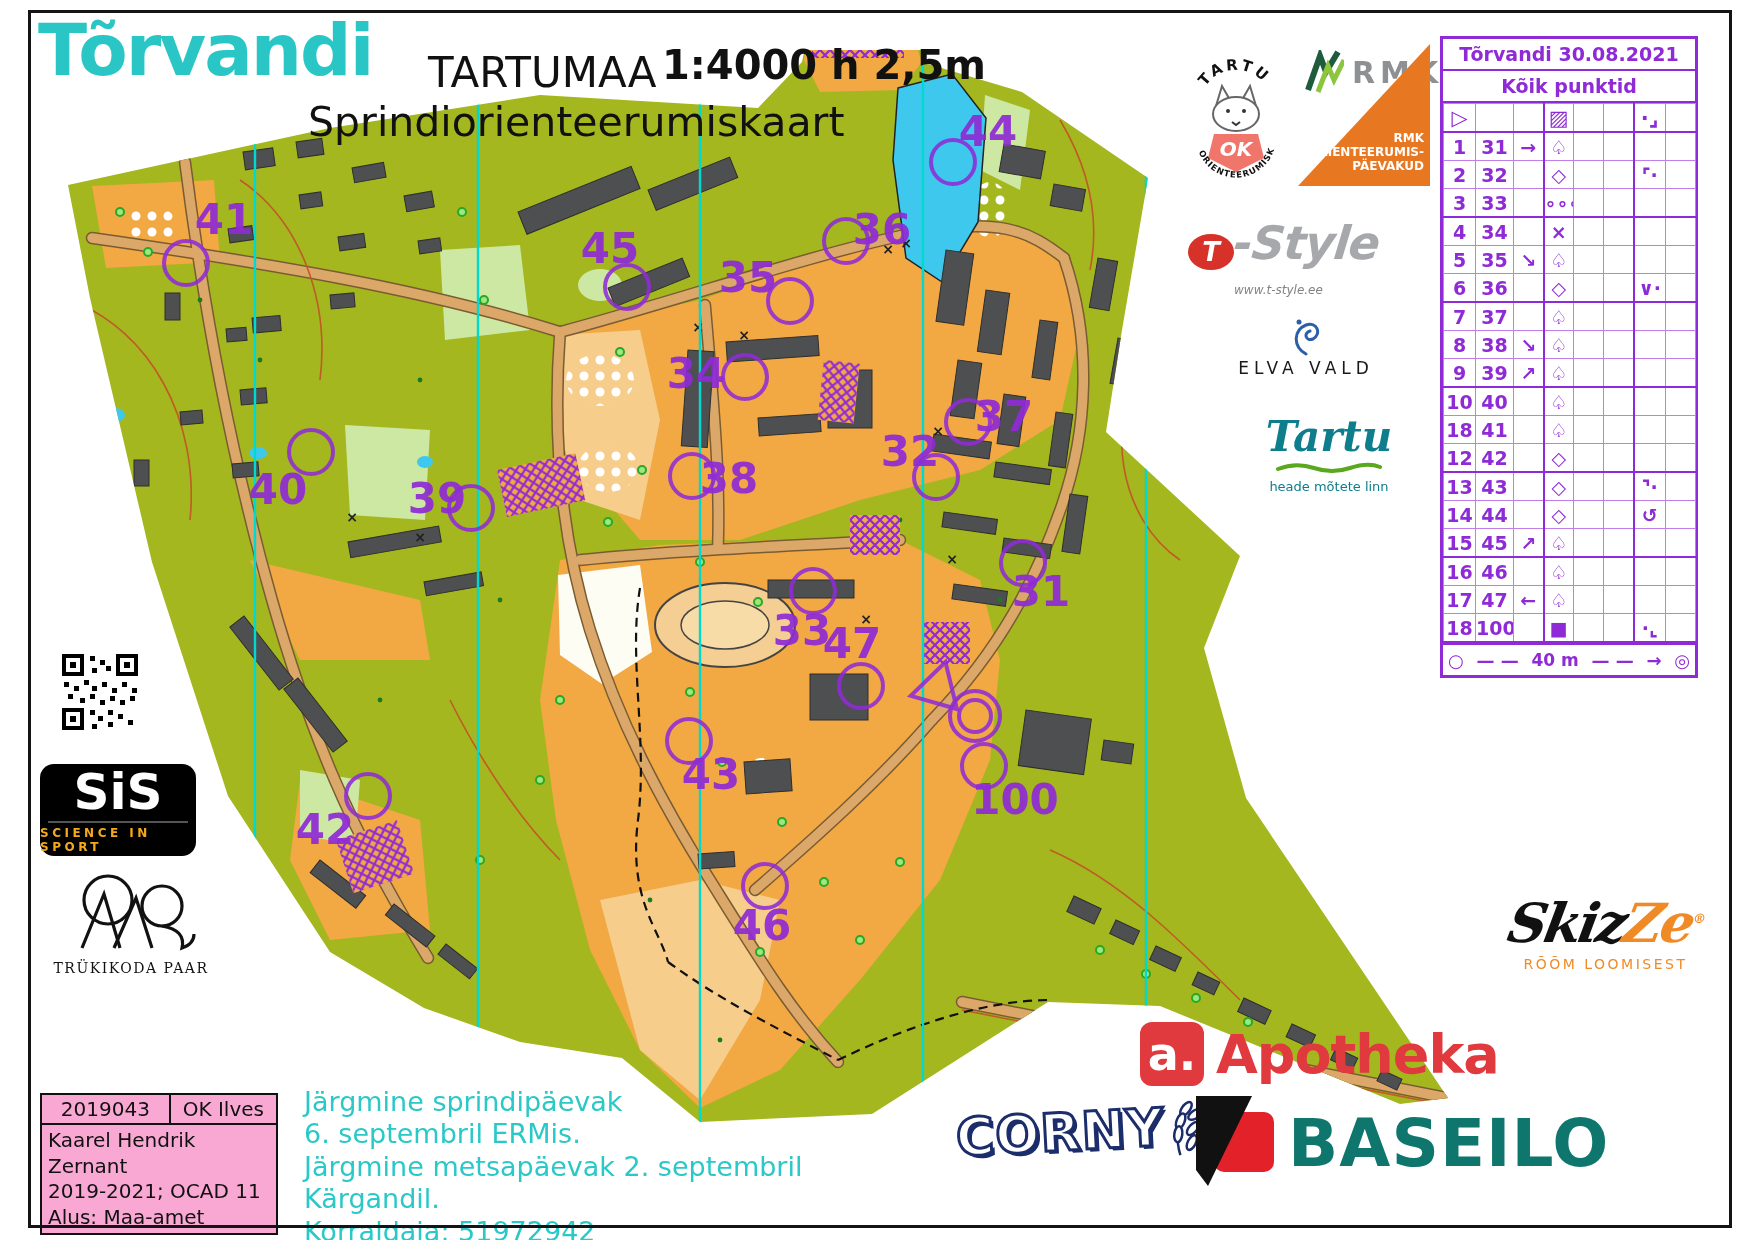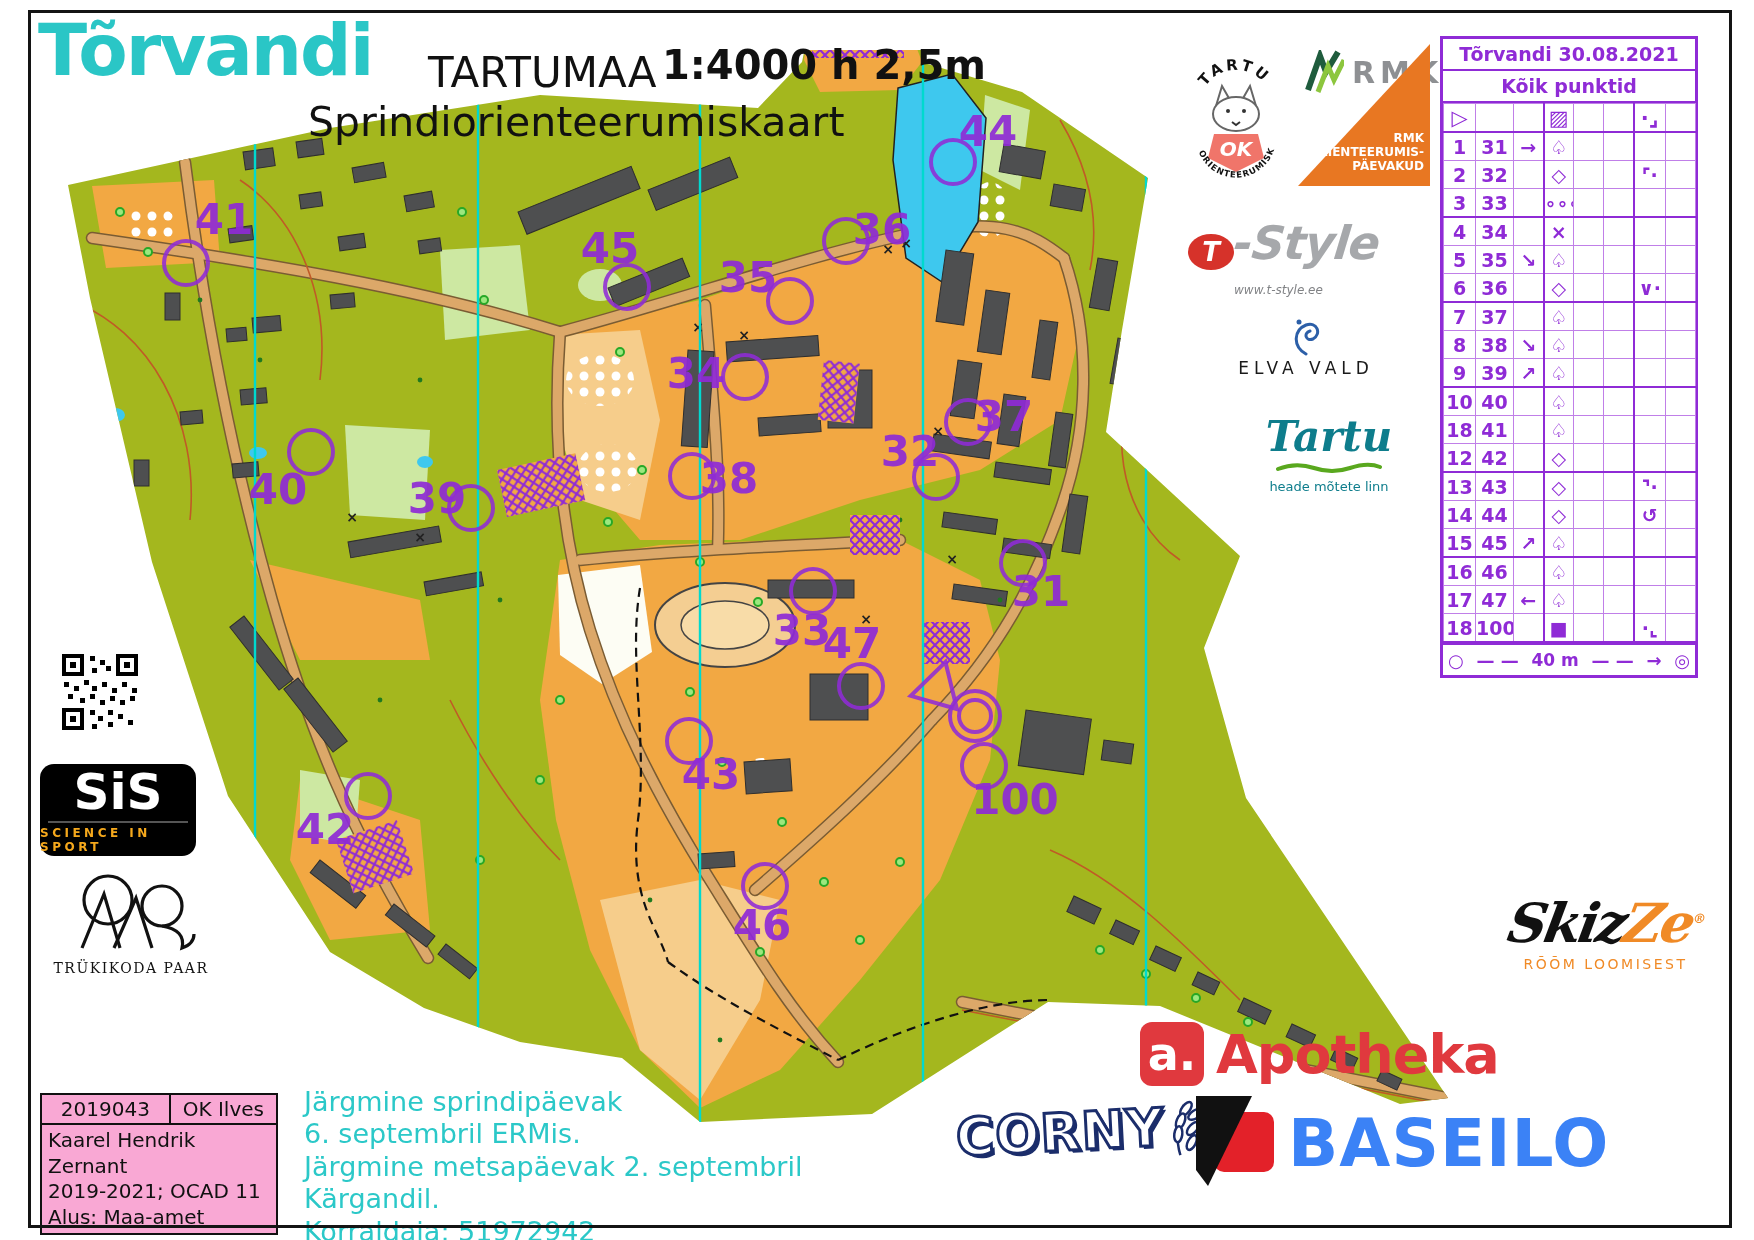--- a/index.html
+++ b/index.html
@@ -72,21 +72,21 @@
   .vichy{left:1452px;top:1008px;width:260px;text-align:center;}
   .vichy .nm{font-family:"DejaVu Serif",serif;font-size:56px;font-weight:700;color:#1E3D8F;letter-spacing:4px;line-height:1;}
   .apotheka{left:1140px;top:1022px;display:flex;align-items:center;gap:12px;}
   .apotheka .abox{width:64px;height:64px;background:#E0393E;border-radius:12px;color:#fff;
                   font-size:46px;font-weight:800;display:flex;align-items:center;justify-content:center;}
   .apotheka .nm{font-size:54px;font-weight:800;color:#E0393E;letter-spacing:-1px;}
   .corny{left:956px;top:1096px;transform:rotate(-3deg);display:flex;align-items:center;}
   .corny .nm{font-size:52px;font-weight:800;color:#fff;letter-spacing:1px;
              -webkit-text-stroke:3px #1B2D6B;text-shadow:3px 3px 0 #1B2D6B;}
   .baseilo{left:1186px;top:1096px;display:flex;align-items:center;gap:10px;}
-  .baseilo .nm{font-size:66px;font-weight:800;color:#3b82f6;letter-spacing:1px;}
+  .baseilo .nm{font-size:66px;font-weight:800;color:#0f766e;letter-spacing:1px;}
 </style>
 </head>
 <body>
 
 <div class="page">
 
   <svg class="abs" style="left:30px;top:50px;" width="1430" height="1090" viewBox="30 50 1430 1090" xmlns="http://www.w3.org/2000/svg">
     <defs>
       <clipPath id="mapclip">
         <polygon points="68,185 330,128 540,95 758,108 802,62 812,14 906,12 928,64 1022,92 1148,178 1122,330 1106,432 1240,556 1204,648 1246,798 1448,1098 1400,1104 1160,1006 1048,1002 872,1114 700,1122 622,1058 520,1042 424,1008 330,952 228,796 152,562 90,298"></polygon>

